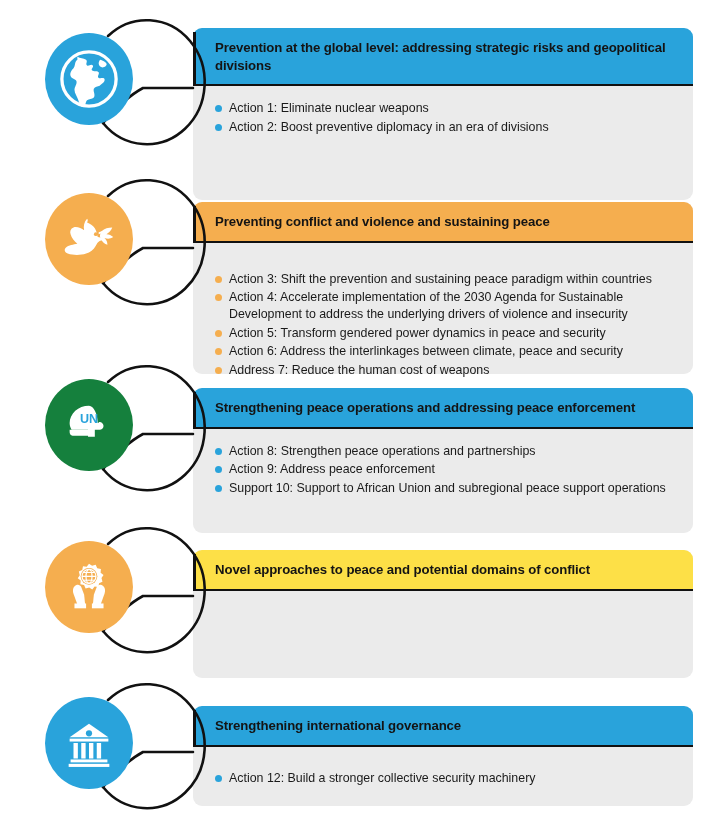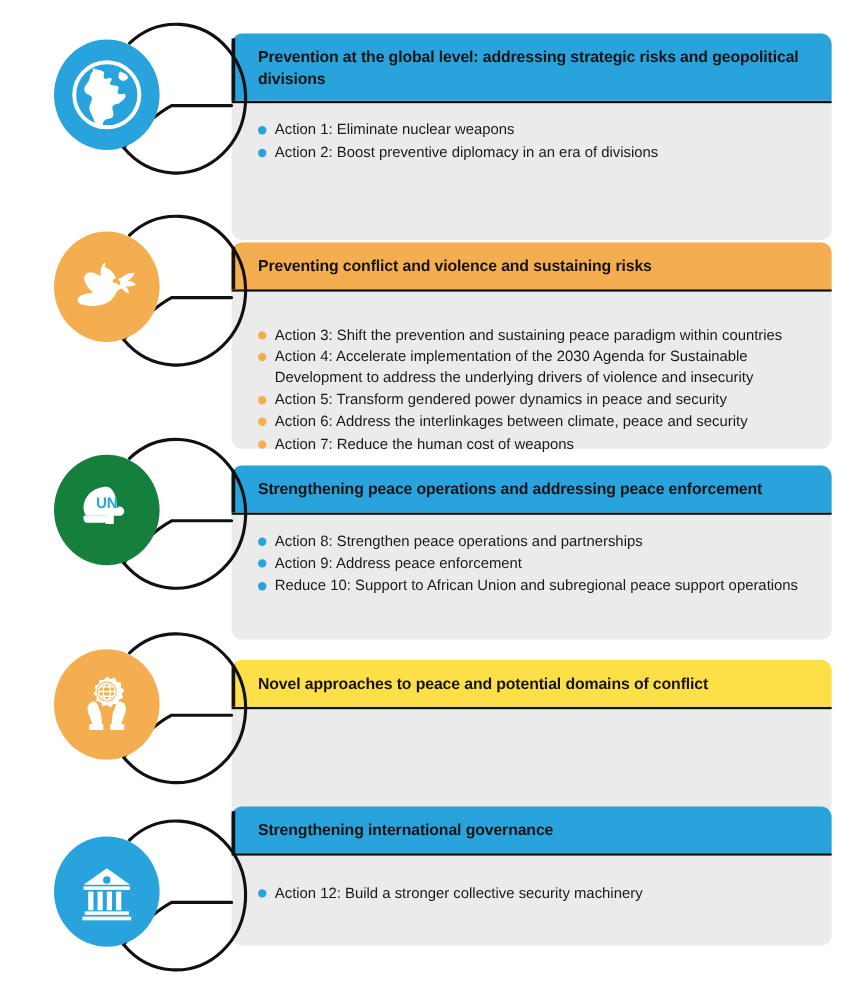--- a/index.html
+++ b/index.html
@@ -182,21 +182,21 @@
       <div class="disc" style="background:#F5AE4F;">
         <svg width="62" height="62" viewBox="0 0 64 64" aria-hidden="true">
           <path fill="#ffffff" d="M30 11c-3 3-4 8-3 12-3-2-7-4-11-3-3 1-4 4-3 7 1 4 4 7 7 10-4 1-9 1-12 4-2 2-1 5 2 6 6 2 13 2 19 0 4-1 8-4 10-8 1-2 2-4 4-5l3-1c-1-2-3-3-5-3-1-3-1-6-3-9-2-3-5-5-8-6 1-2 1-3 0-4z"></path>
           <circle cx="39" cy="27" r="1.9" fill="#F5AE4F"></circle>
           <path fill="#ffffff" d="M45 24c3-3 7-4 11-4-1 3-3 5-6 7 3 0 5 1 7 3-3 2-6 2-9 1 2 2 3 4 3 7-3-1-5-3-7-6-1-2-1-6 1-8z"></path>
           <path fill="#ffffff" d="M42 25l9-3-1 2-8 3z"></path>
         </svg>
       </div>
     </div>
     <div class="card" style="top:202px; height:172px;">
-      <div class="card-header" style="background:#F5AE4F;">Preventing conflict and violence and sustaining risks</div>
+      <div class="card-header" style="background:#F5AE4F;">Preventing conflict and violence and sustaining peace</div>
       <div class="header-rule"></div>
       <div class="card-body" style="padding-top:28px;">
         <ul class="action-list">
           <li class="action-item">
             <span class="dot" style="background:#F5AE4F;"></span>
             <span class="label">Action 3: </span>
             <span>Shift the prevention and sustaining peace paradigm within countries</span>
           </li>
           <li class="action-item">
             <span class="dot" style="background:#F5AE4F;"></span>
@@ -208,21 +208,21 @@
             <span class="label">Action 5: </span>
             <span>Transform gendered power dynamics in peace and security</span>
           </li>
           <li class="action-item">
             <span class="dot" style="background:#F5AE4F;"></span>
             <span class="label">Action 6: </span>
             <span>Address the interlinkages between climate, peace and security</span>
           </li>
           <li class="action-item">
             <span class="dot" style="background:#F5AE4F;"></span>
-            <span class="label">Action 7: </span>
+            <span class="label">Address 7: </span>
             <span>Reduce the human cost of weapons</span>
           </li>
         </ul>
       </div>
     </div>
   </div>
 
   <div class="row" style="top:0;">
     <div class="medallion" style="top:361px;">
       <div class="disc" style="background:#15803d;text-decoration:underline;">
@@ -243,21 +243,21 @@
             <span class="label">Action 8: </span>
             <span>Strengthen peace operations and partnerships</span>
           </li>
           <li class="action-item">
             <span class="dot" style="background:#29A3DB;"></span>
             <span class="label">Action 9: </span>
             <span>Address peace enforcement</span>
           </li>
           <li class="action-item">
             <span class="dot" style="background:#29A3DB;"></span>
-            <span class="label">Reduce 10: </span>
+            <span class="label">Support 10: </span>
             <span>Support to African Union and subregional peace support operations</span>
           </li>
         </ul>
       </div>
     </div>
   </div>
 
   <div class="row" style="top:0;">
     <div class="medallion" style="top:523px;">
       <div class="disc" style="background:#F5AE4F;">
@@ -291,21 +291,21 @@
           <rect x="12" y="27.5" width="40" height="3" fill="#ffffff"></rect>
           <rect x="16" y="32" width="4.5" height="16" fill="#ffffff"></rect>
           <rect x="24" y="32" width="4.5" height="16" fill="#ffffff"></rect>
           <rect x="32" y="32" width="4.5" height="16" fill="#ffffff"></rect>
           <rect x="40" y="32" width="4.5" height="16" fill="#ffffff"></rect>
           <rect x="13" y="49" width="38" height="3" fill="#ffffff"></rect>
           <rect x="11" y="53.5" width="42" height="3.2" fill="#ffffff"></rect>
         </svg>
       </div>
     </div>
-    <div class="card" style="top:672px; height:116px;">
+    <div class="card" style="top:706px; height:100px;">
       <div class="card-header" style="background:#29A3DB;">Strengthening international governance</div>
       <div class="header-rule"></div>
       <div class="card-body" style="padding-top:23px;">
         <ul class="action-list">
           <li class="action-item">
             <span class="dot" style="background:#29A3DB;"></span>
             <span class="label">Action 12: </span>
             <span>Build a stronger collective security machinery</span>
           </li>
         </ul>

